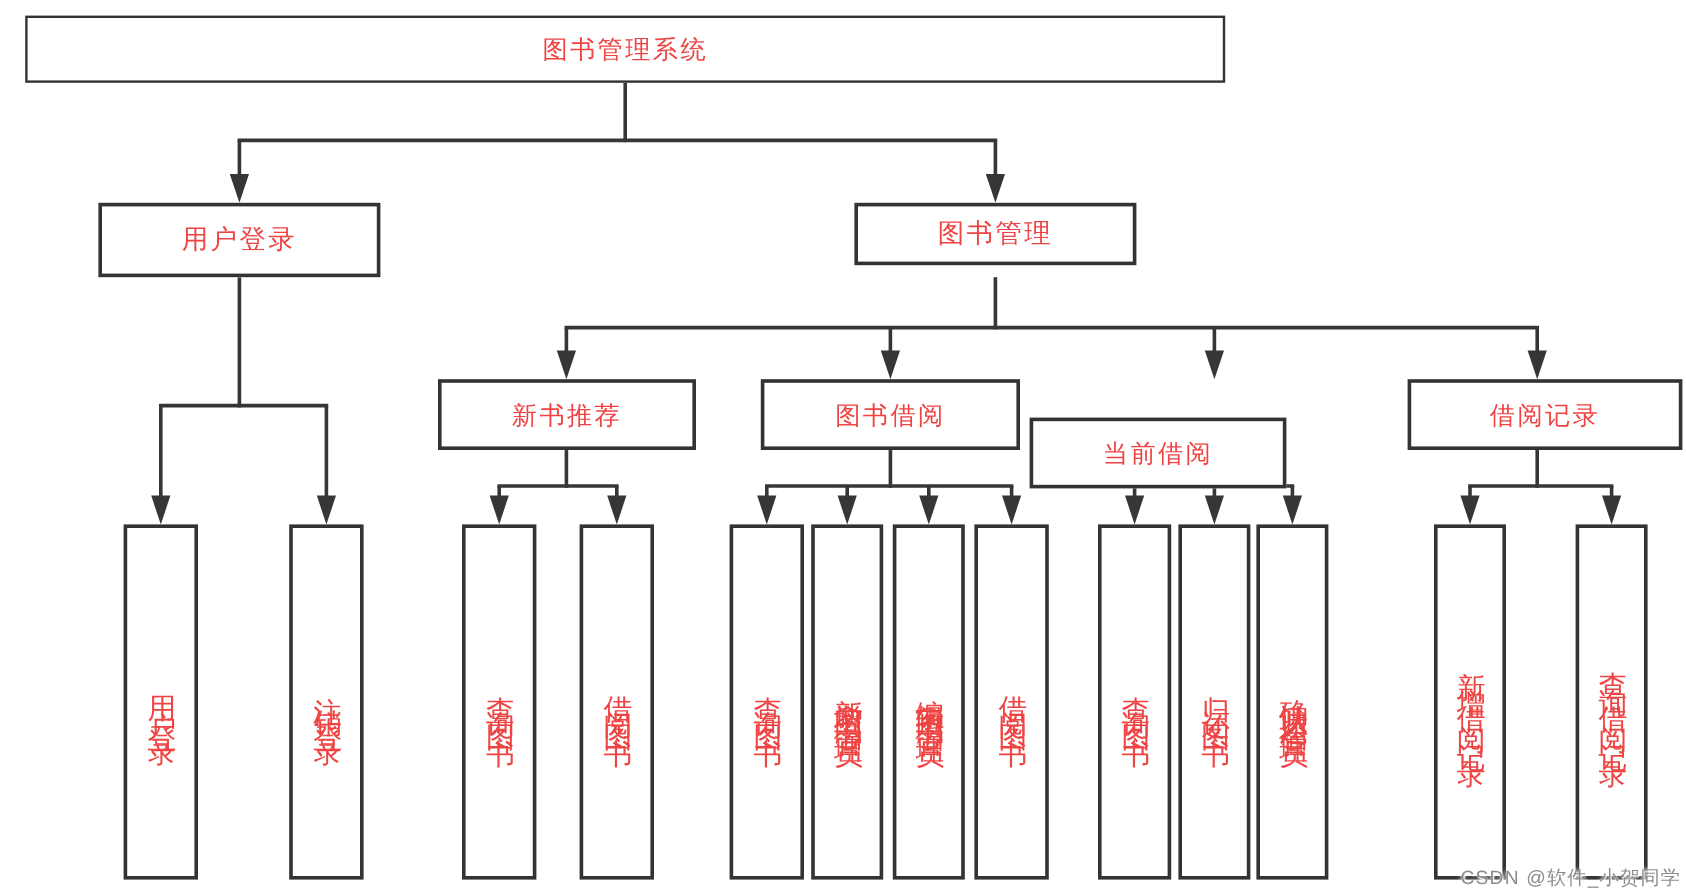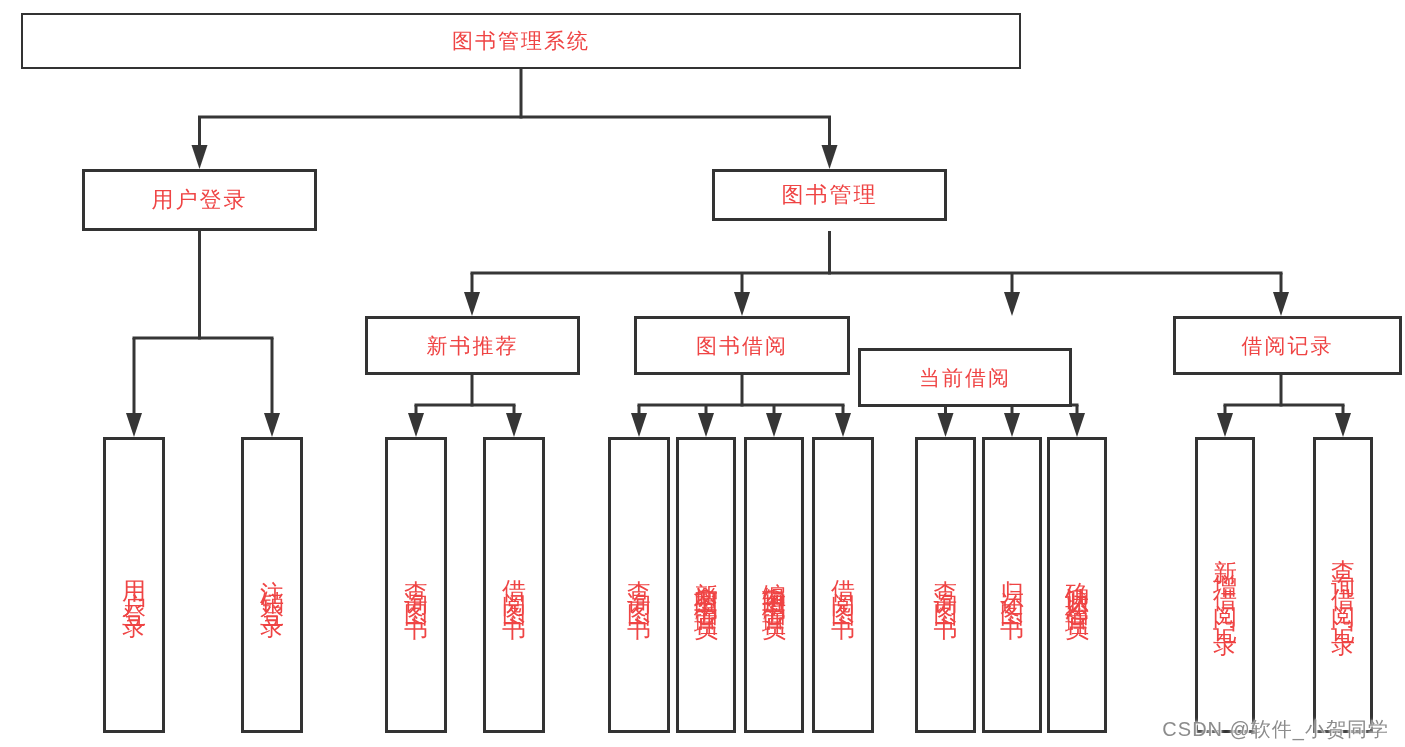--- a/index.html
+++ b/index.html
@@ -39,22 +39,22 @@
     writing-mode: vertical-rl;
     text-orientation: mixed;
     font-size: 24px;
     line-height: 1;
   }
   .sp4 { letter-spacing: 12px; }
   .sp6 { letter-spacing: 15px; }
   .sp9 { letter-spacing: 5px; }
   .watermark {
     position: absolute;
-    right: 16px; bottom: 4px;
-    font-size: 20px;
+    right: 4px; bottom: 4px;
+    font-size: 16px;
     letter-spacing: 1px;
     color: #8c8c8c;
     text-shadow: 0 0 2px #ffffff, 0 0 4px #ffffff, 1px 1px 1px #ffffff;
     z-index: 5;
     white-space: nowrap;
     margin-top: 41px;
   }
 </style>
 </head>
 <body>

